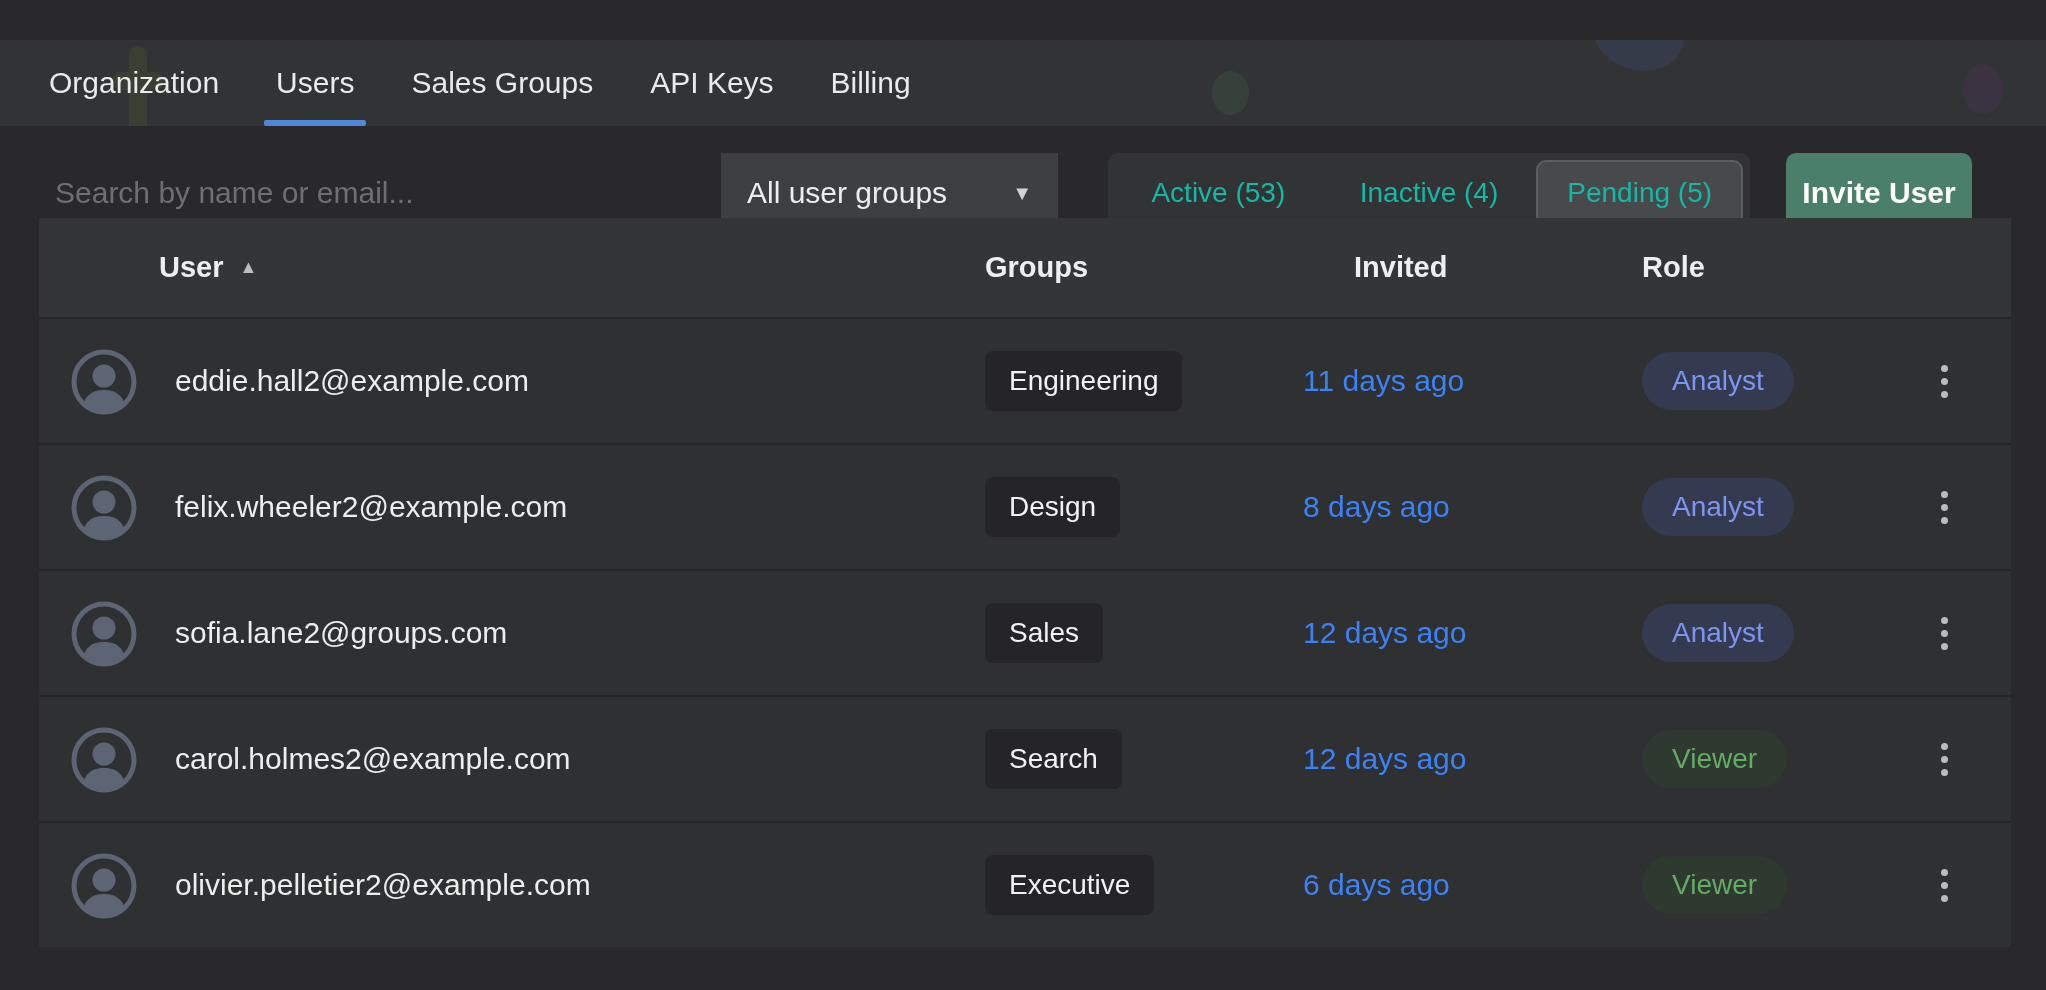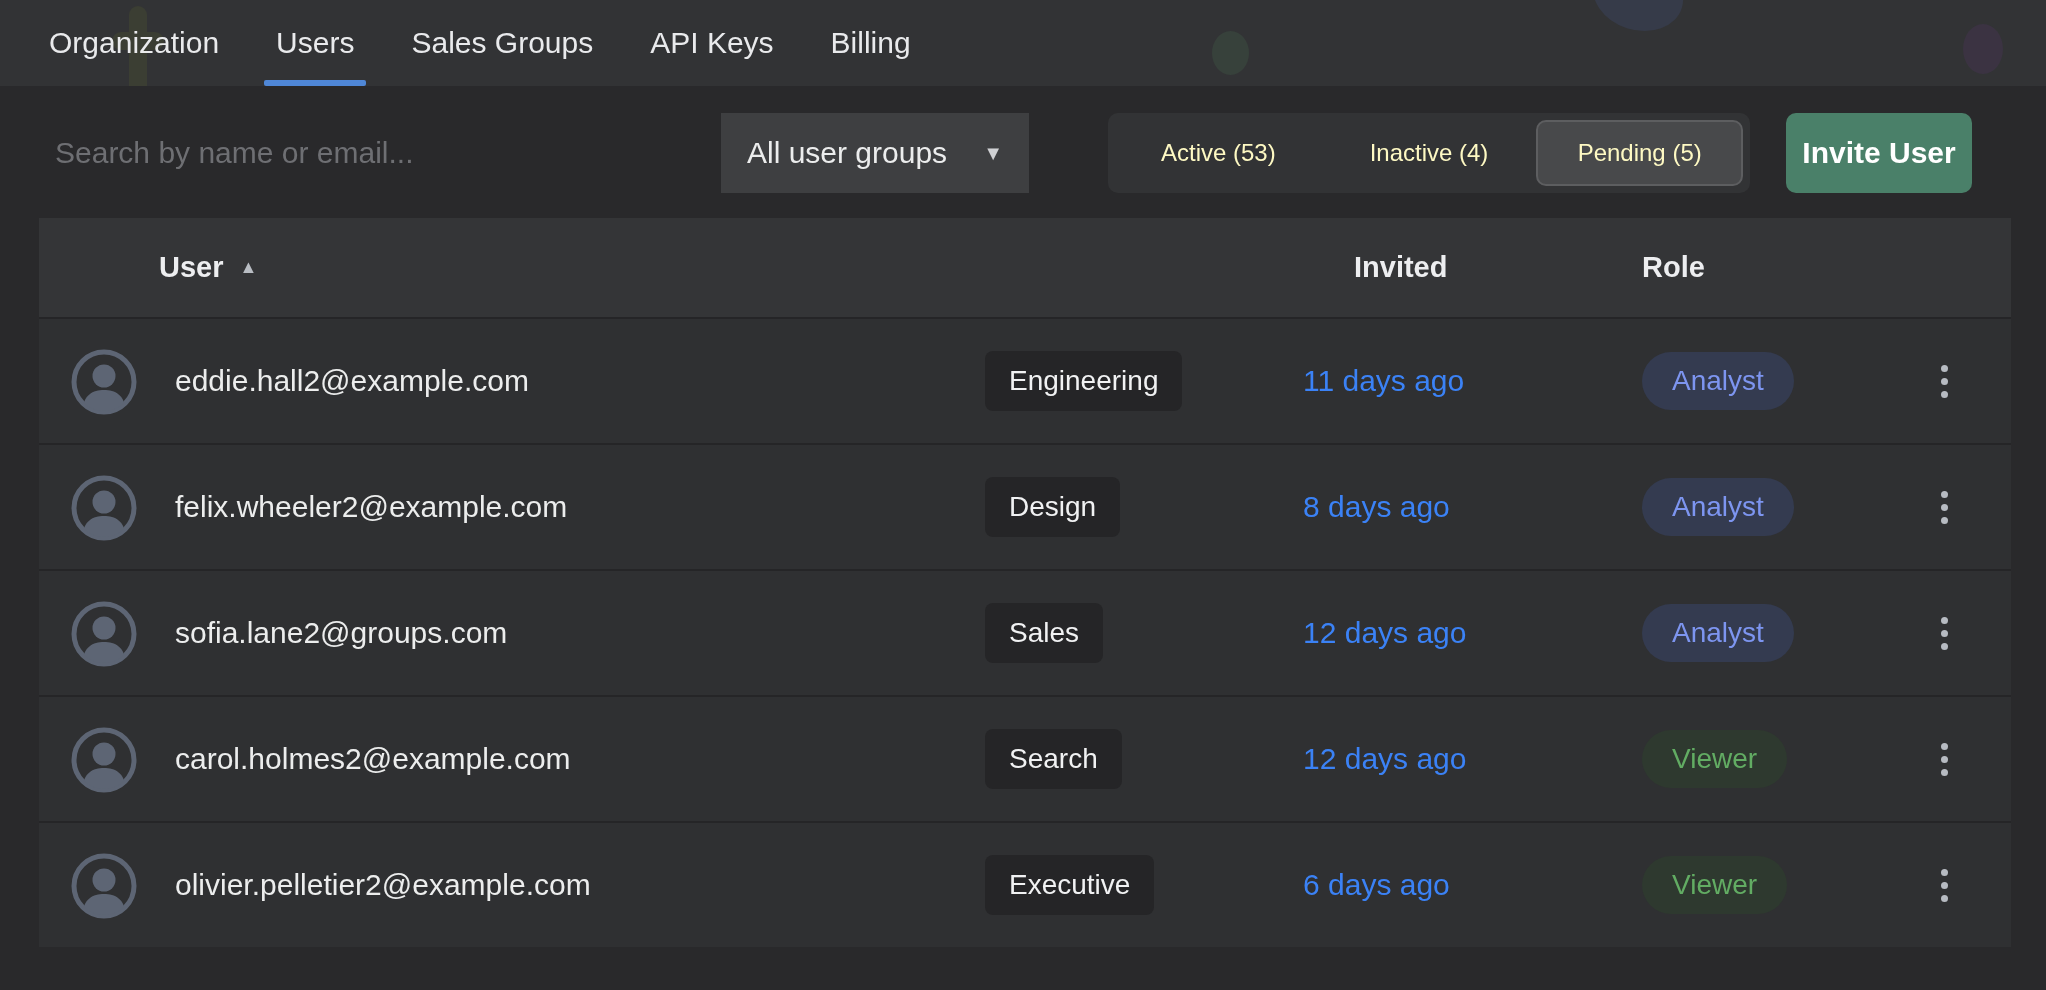--- a/index.html
+++ b/index.html
@@ -7,21 +7,21 @@
   body {
     width:2046px; height:990px;
     background:#29292b;
     font-family:"Liberation Sans", sans-serif;
     overflow:hidden;
     position:relative;
   }
 
   
   .topbar {
-    position:relative; height:86px; background:#323335; overflow:hidden;
+    position:relative; height:86px; background:#323335; overflow:hidden;margin-top:40px;
   }
   .deco { position:absolute; pointer-events:none; }
   .deco-plus { left:112px; top:6px; width:52px; height:90px; }
   .deco-plus::before { content:""; position:absolute; left:17px; top:0; width:18px; height:100%; background:#3b3e33; border-radius:9px; }
   .deco-plus::after  { content:""; position:absolute; left:0; top:26px; width:100%; height:18px; background:#3b3e33; border-radius:9px; }
   .deco-green  { left:1212px; top:31px; width:37px; height:44px; border-radius:50%; background:#37413b; }
   .deco-navy   { left:1592px; top:-42px; width:92px; height:72px; border-radius:50%; background:#363b49; transform:rotate(18deg); }
   .deco-purple { left:1963px; top:24px; width:40px; height:50px; border-radius:50%; background:#3b3342; }
 
   .tabs { position:absolute; left:49px; top:0; height:100%; display:flex; gap:57px; }
@@ -37,35 +37,35 @@
   
   .toolbar { position:relative; height:132px; }
   .search {
     position:absolute; left:55px; top:27px; width:620px; height:80px;
     background:transparent; border:none; outline:none;
     color:#dcdcde; font-size:30px; font-family:inherit; padding:0;
   }
   .search::placeholder { color:#6e6f73; opacity:1; }
 
   .dropdown {
-    position:absolute; left:721px; top:27px; width:308px; height:80px;
+    position:absolute; left:721px; top:27px; width:337px; height:80px;
     background:#3e3f41; border-radius:0;
     display:flex; align-items:center; justify-content:space-between;
     padding:16px 26px; color:#eceded; font-size:30px; cursor:pointer;
   }
   .dropdown .caret { font-size:20px; color:#d0d1d4; }
 
   .segmented {
     position:absolute; left:1108px; top:27px; width:642px; height:80px;
     background:#323335; border-radius:10px;
     display:flex; padding:7px; gap:4px;
   }
   .segment {
     flex:1; background:transparent; border:2px solid transparent; border-radius:10px;
-    color:#fef9c3; font-size:24px; font-family:inherit; cursor:pointer;
+    color:#14b8a6; font-size:28px; font-family:inherit; cursor:pointer;
     display:flex; align-items:center; justify-content:center; white-space:nowrap;
   }
   .segment.selected { background:#48494b; border-color:#5d5e60; }
 
   .invite {
     position:absolute; left:1786px; top:27px; width:186px; height:80px;
     background:#4a8069; border:none; border-radius:10px;
     color:#ffffff; font-size:30px; font-weight:600; font-family:inherit; cursor:pointer;
   }
 
@@ -151,20 +151,21 @@
   </div>
   <button class="invite">Invite User</button>
 </div>
 
 <div class="table">
   <div class="thead">
     <div class="th th-user">
       <span>User</span>
       <span class="sort-arrow">▲</span>
     </div>
+    <div class="th th-groups">Groups</div>
     <div class="th th-invited">Invited</div>
     <div class="th th-role">Role</div>
   </div>
   <div id="tbody">
   <div class="row">
     <span class="avatar">
       <svg width="68" height="68" viewBox="0 0 68 68">
         <circle cx="34" cy="34" r="30" fill="none" stroke="#5d6574" stroke-width="5"></circle>
         <g clip-path="url(#av-clip)" fill="#5d6574">
           <circle cx="34" cy="28" r="11.5"></circle>

